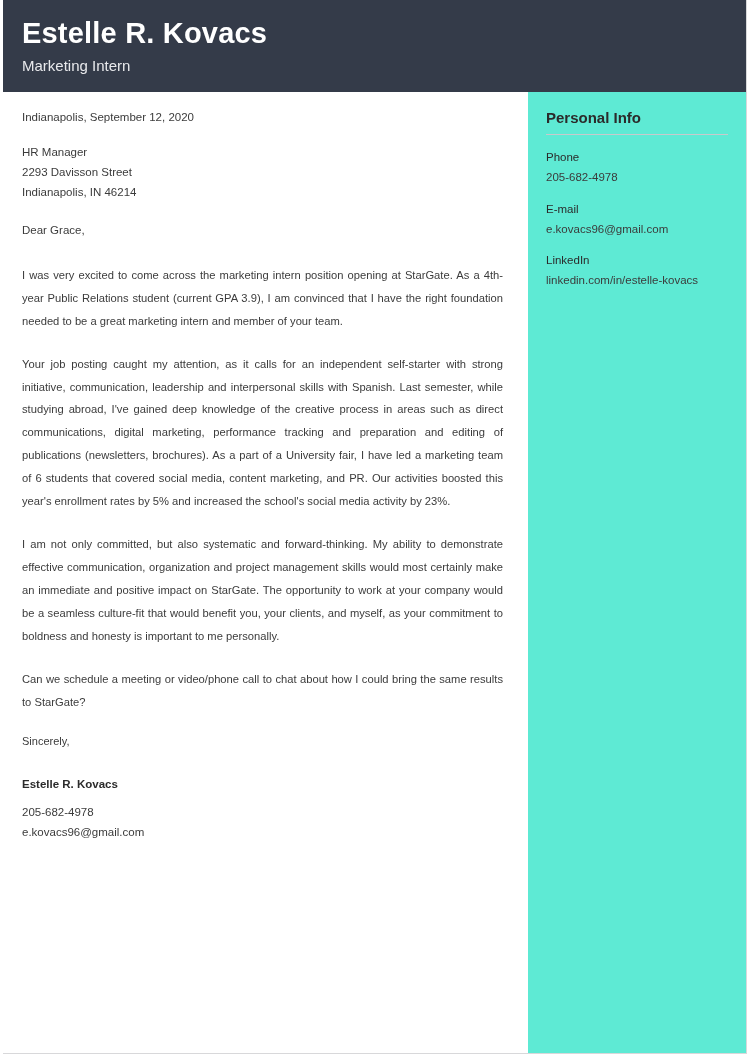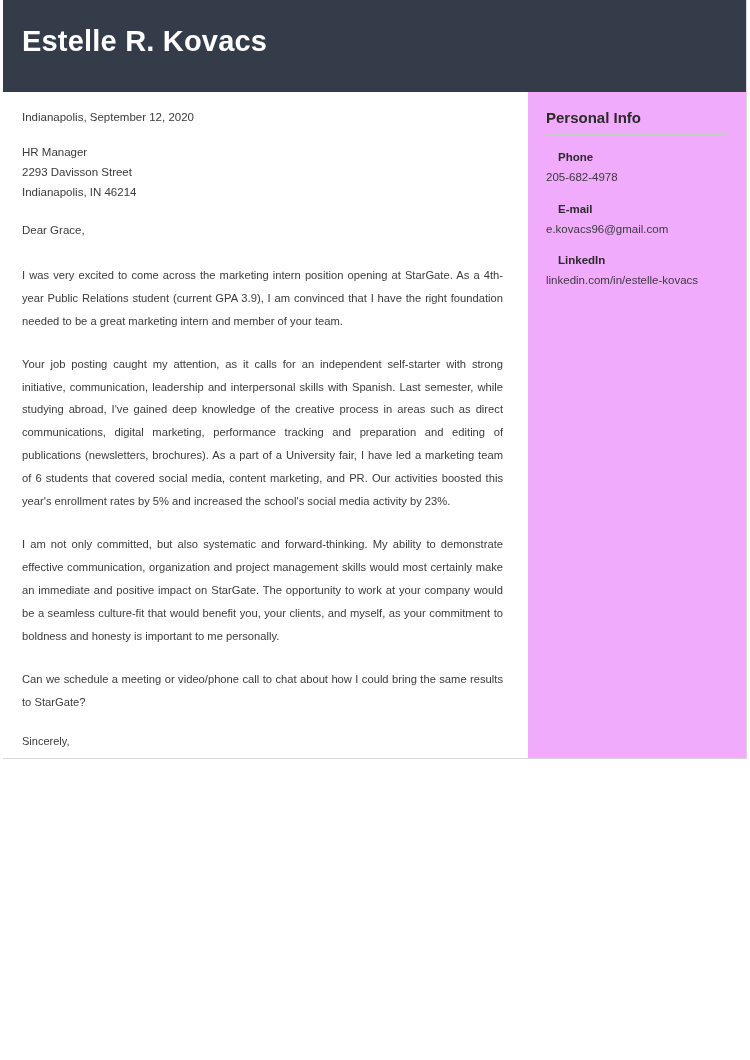--- a/index.html
+++ b/index.html
@@ -9,21 +9,21 @@
   }
   body {
     width: 750px;
     height: 1060px;
     font-family: "Liberation Sans", sans-serif;
     -webkit-font-smoothing: antialiased;
   }
   .page {
     position: relative;
     width: 744px;
-    height: 759px;
+    height: 1054px;
     margin: 0 auto;
     background: #ffffff;
     border: 1px solid #d8d8da;
     border-top: none;
     border-left: none;
     box-sizing: border-box;
     overflow: hidden;
   }
   
   .header {
@@ -57,21 +57,21 @@
     height: 962px;
   }
   .main-col {
     width: 525px;
     box-sizing: border-box;
     padding: 17px 25px 0 19px;
     background: #ffffff;
   }
   .side-col {
     flex: 1;
-    background: #f0abfc;
+    background: #5eead4;
     box-sizing: border-box;
     padding: 17px 18px 0 18px;
   }
   
   .letter-date {
     font-size: 11.5px;
     color: #3b3b3b;
     line-height: 1.45;
     margin: 0 0 16px 0;
   }
@@ -125,40 +125,40 @@
   .side-rule {
     height: 1px;
     background: #c9c9cb;
     margin: 0 0 14px 0;
   }
   .info-block {
     margin-bottom: 14px;
   }
   .info-label {
     font-size: 11.5px;
-    font-weight: bold;
+    font-weight: normal;
     color: #2b2b2b;
     line-height: 1.5;
     margin-bottom: 3px;
-    margin-left: 12px;
   }
   .info-value {
     font-size: 11.5px;
     color: #3b3b3b;
     line-height: 1.5;
     word-break: break-word;
   }
 </style>
 </head>
 <body>
 
 <div class="page">
 
   <div class="header">
     <div class="header-name">Estelle R. Kovacs</div>
+    <div class="header-title">Marketing Intern</div>
   </div>
 
   <div class="body-cols">
 
     <div class="main-col">
 
       <div class="letter-date">Indianapolis, September 12, 2020</div>
 
       <div class="recipient">
         <div>HR Manager</div>

